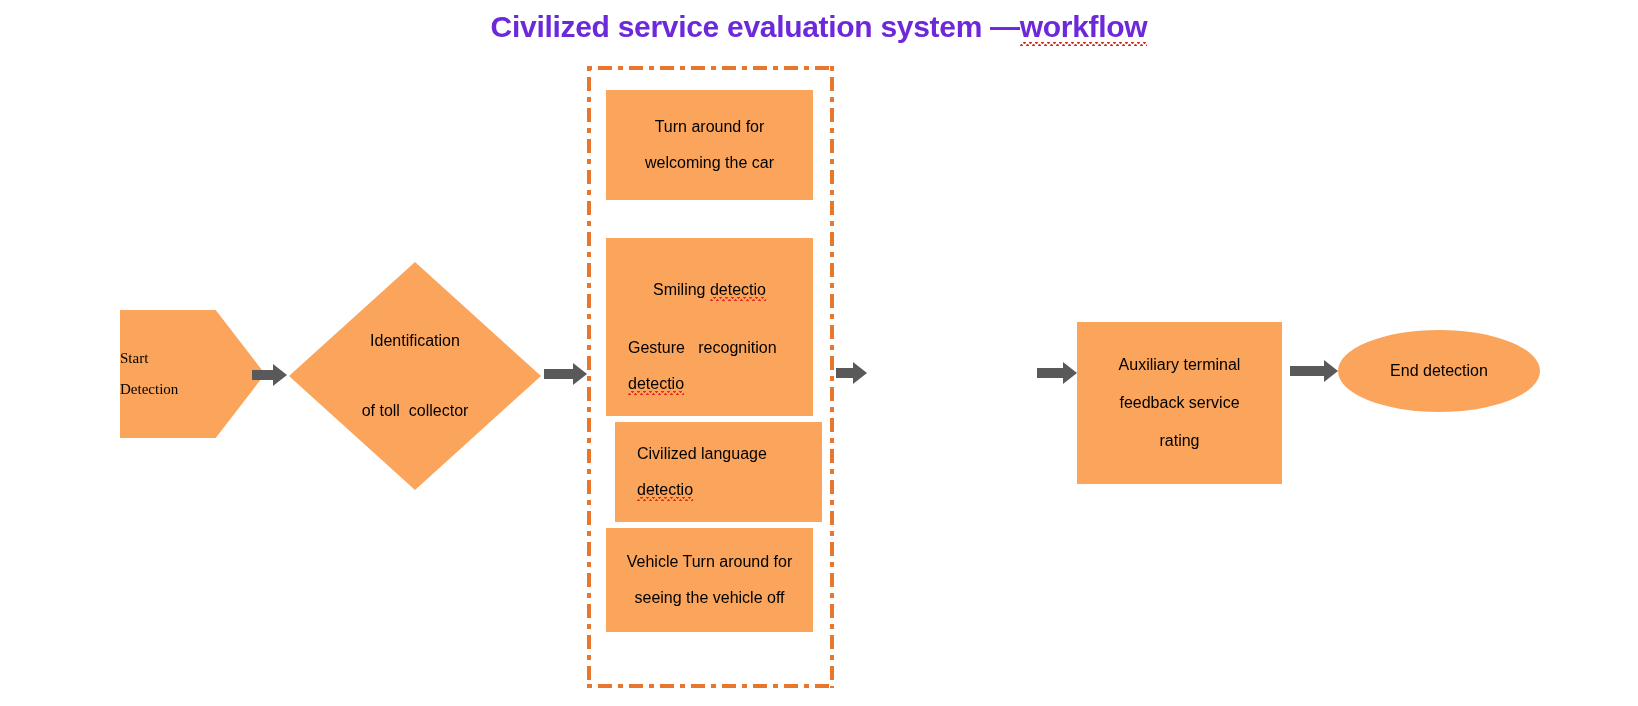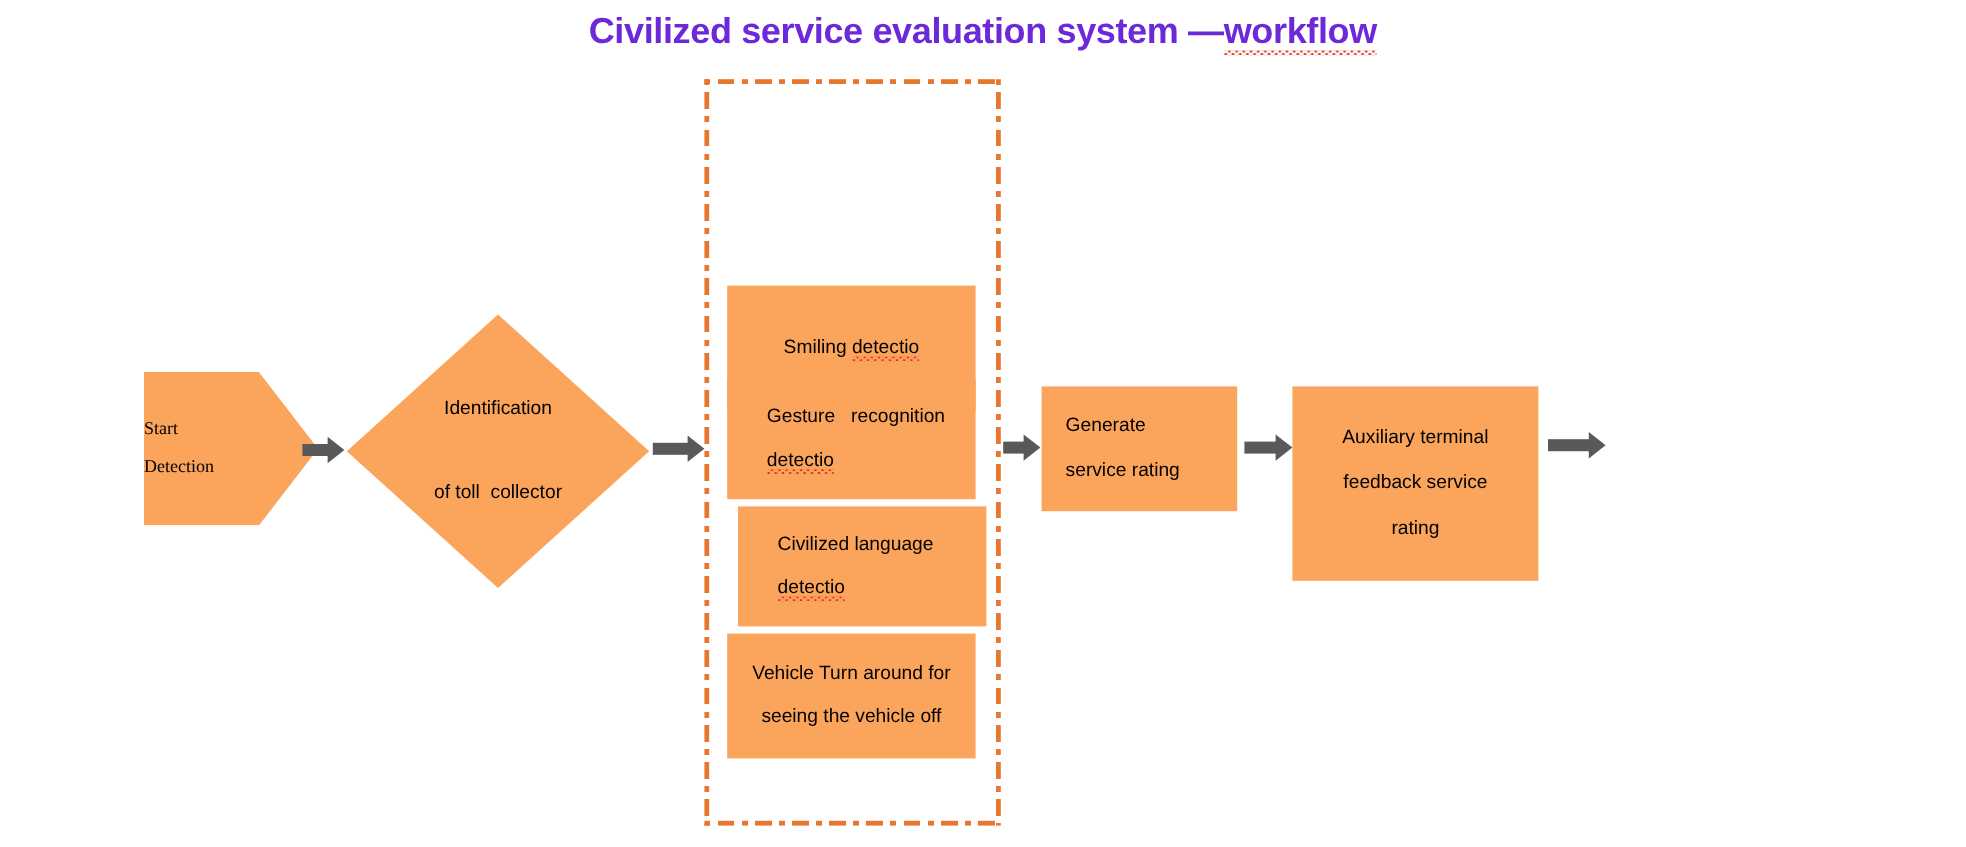--- a/index.html
+++ b/index.html
@@ -137,21 +137,21 @@
     box-sizing: border-box;
     display: flex;
     flex-direction: column;
     justify-content: center;
     font-size: 16px;
     color: #000;
     line-height: 1.0;
   }
   .subbox .ln { display: block; white-space: pre; margin: 10px 0; }
   .subbox.center { align-items: center; text-align: center; }
-  .subbox.left { align-items: flex-start; text-align: left; padding-left: 33px; }
+  .subbox.left { align-items: flex-start; text-align: left; padding-left: 22px; }
 
   
   .sq { position: relative; display: inline-block; }
   .sq::after {
     content: "";
     position: absolute;
     left: 0; right: 0;
     bottom: -3px;
     height: 4px;
     background-image:
@@ -235,20 +235,24 @@
 
   <div class="shape" id="decision-shape">
     <span class="ln">Identification</span>
     <span class="ln">of toll  collector</span>
   </div>
 
   <div class="arrow" id="arrow-decision-group"></div>
 
   <div id="detection-group">
 
+    <div class="subbox center" style="left:19px; top:24px; width:207px; height:110px;">
+      <span class="ln">Turn around for</span>
+      <span class="ln">welcoming the car</span>
+    </div>
 
     <div class="subbox center" style="left:19px; top:140px; width:207px; height:104px;margin-top:32px;">
       <span class="ln"><span>Smiling </span><span class="sq">detectio</span></span>
     </div>
 
     <div class="subbox left" style="left:19px; top:250px; width:207px; height:100px;">
       <span class="ln">Gesture   recognition</span>
       <span class="ln sq">detectio</span>
     </div>
 
@@ -259,29 +263,28 @@
 
     <div class="subbox center" style="left:19px; top:462px; width:207px; height:104px;">
       <span class="ln">Vehicle Turn around for</span>
       <span class="ln">seeing the vehicle off</span>
     </div>
 
   </div>
 
   <div class="arrow" id="arrow-group-generate"></div>
 
-  <div class="shape" id="generate-shape">
-    <span class="ln">Generate</span>
-    <span class="ln">service rating</span>
-  </div>
 
   <div class="arrow" id="arrow-generate-aux"></div>
 
   <div class="shape" id="auxiliary-shape">
     <span class="ln">Auxiliary terminal</span>
     <span class="ln">feedback service</span>
     <span class="ln">rating</span>
   </div>
 
   <div class="arrow" id="arrow-aux-end"></div>
 
+  <div class="shape" id="end-shape">
+    <span class="ln">End detection</span>
+  </div>
 
 </div>
 
 </body></html>

